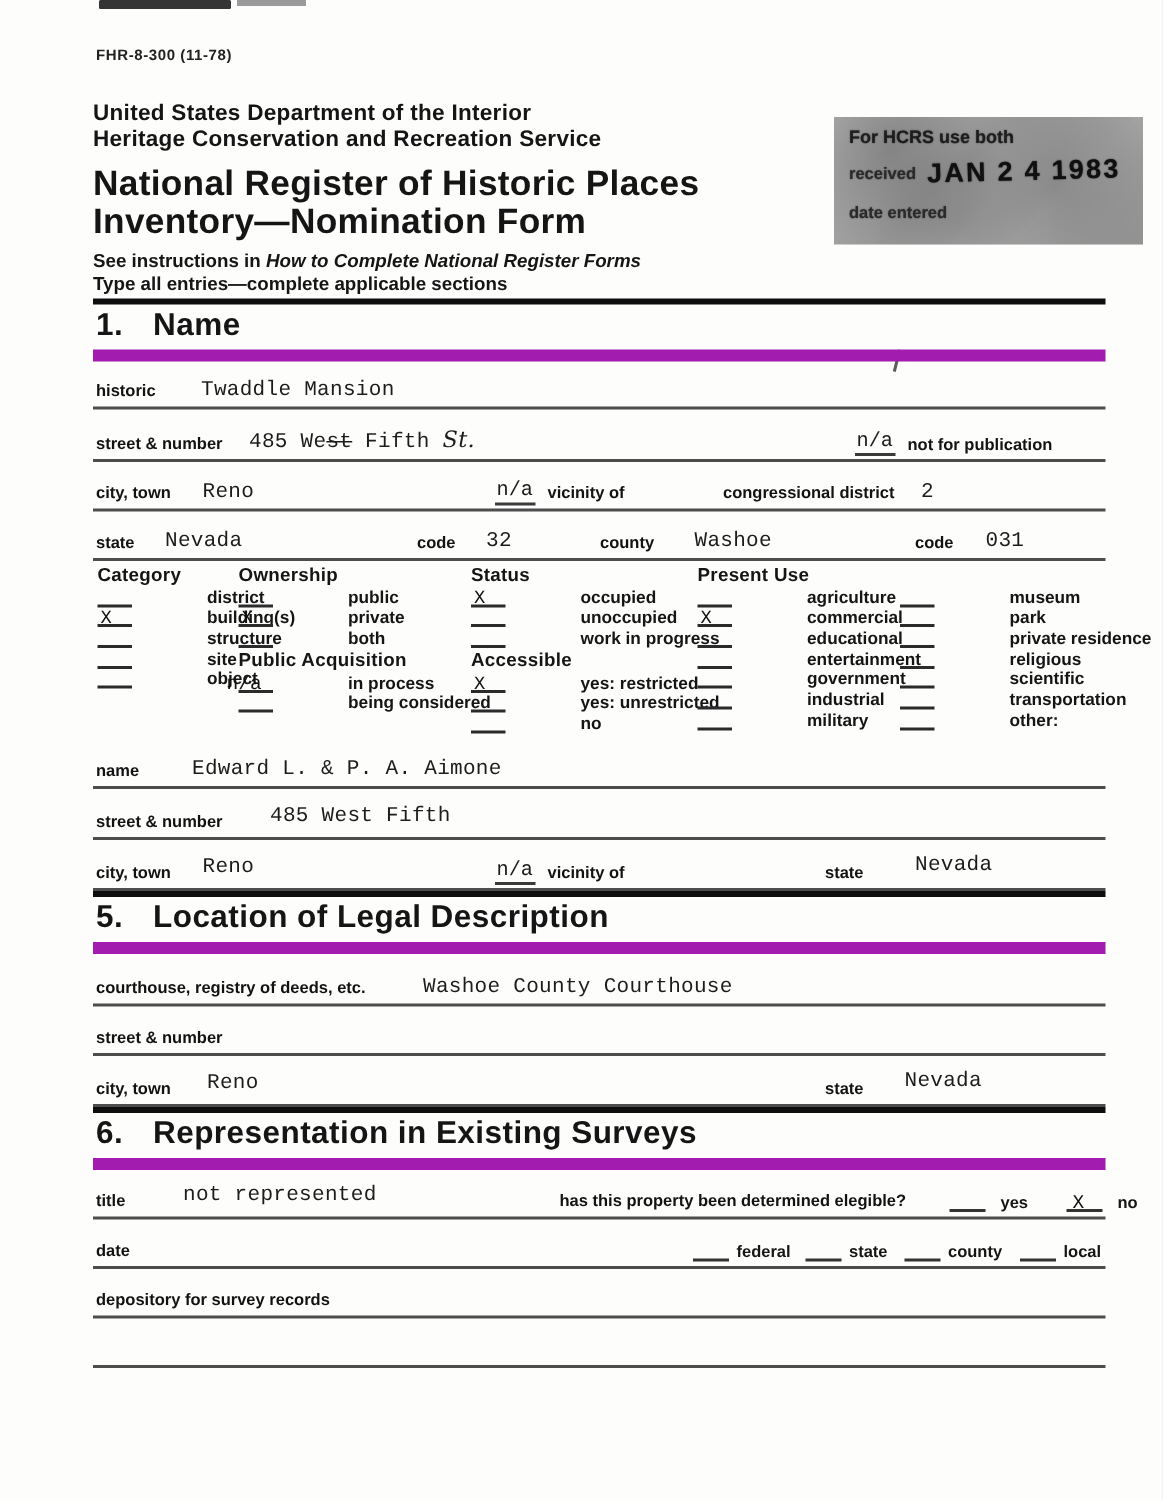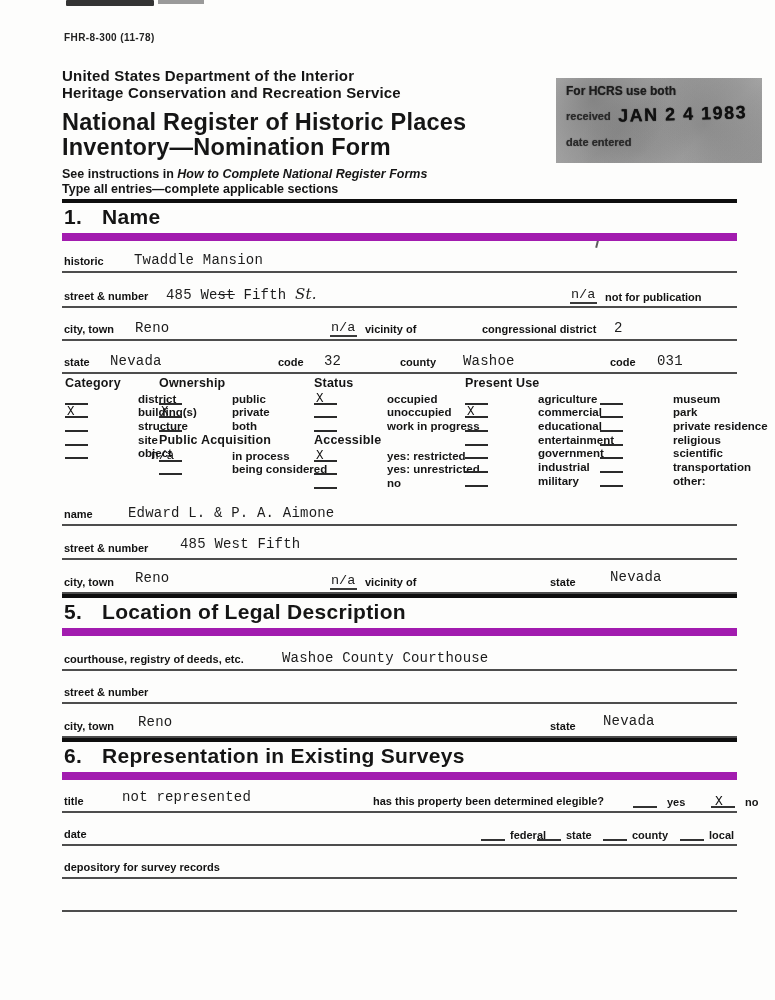--- a/index.html
+++ b/index.html
@@ -370,21 +370,21 @@
         </span>
       <span class="grp" style="left:649px;">
           <span class="blank2">
             <span class="bmk">X</span>
           </span>
           <span style="margin-left:5px;">no</span>
         </span>
     </div>
     <div class="row" style="height:31px;">
       <span class="lbl" style="left:2px;">date</span>
-      <span class="grp" style="left:419px;">
+      <span class="grp" style="left:400px;">
           <span class="blank2"></span>
           <span>federal</span>
         </span>
       <span class="grp" style="left:475px;">
           <span class="blank2"></span>
           <span>state</span>
         </span>
       <span class="grp" style="left:541px;">
           <span class="blank2"></span>
           <span>county</span>

